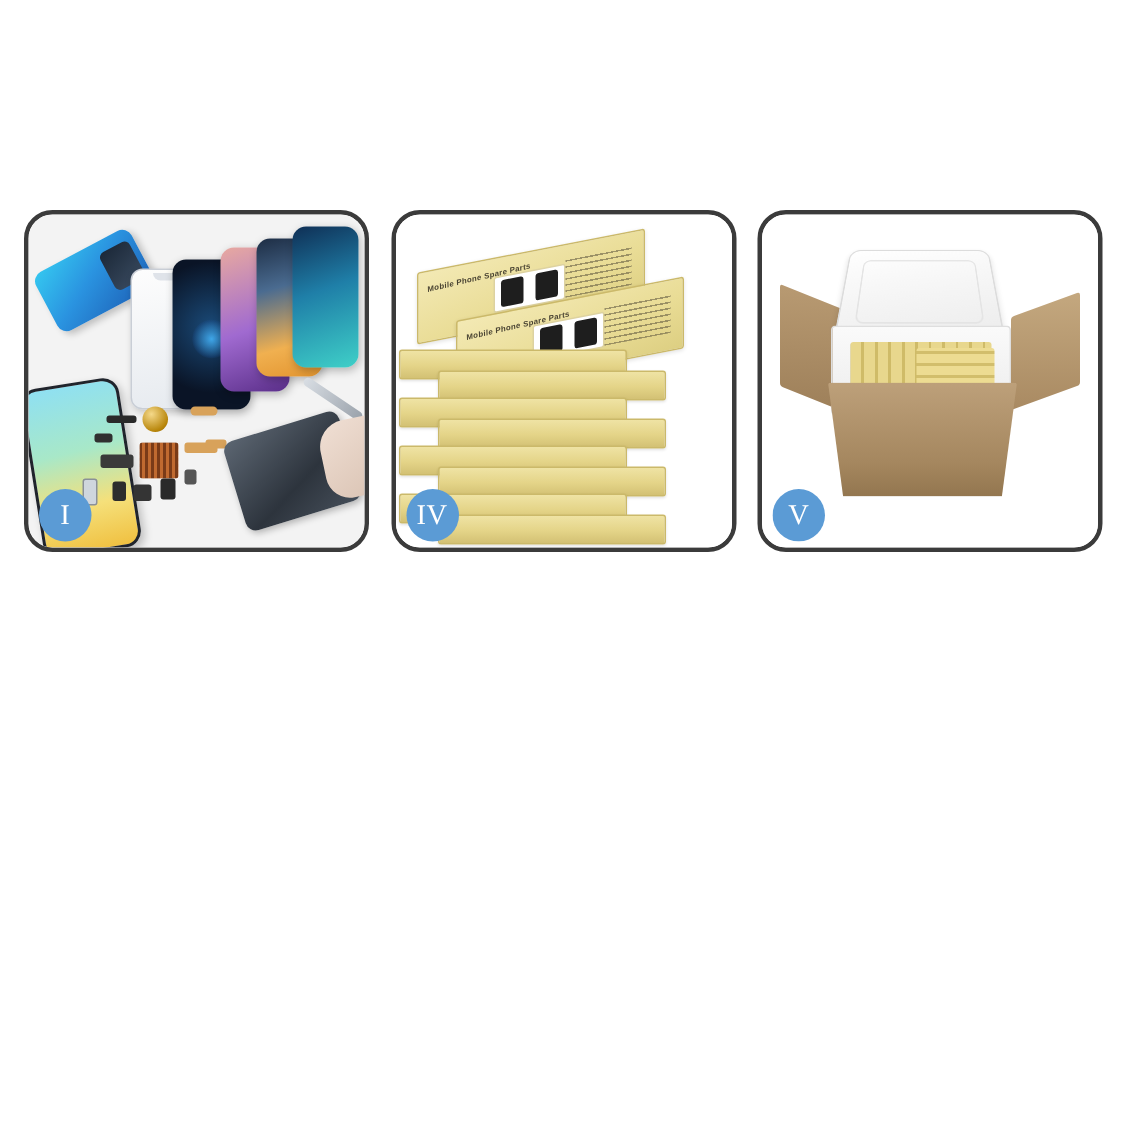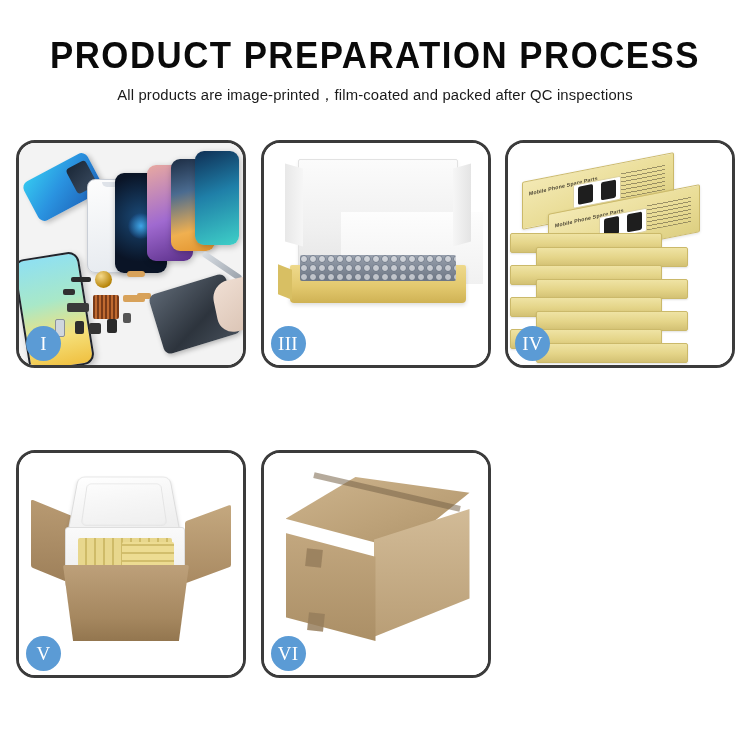--- a/index.html
+++ b/index.html
@@ -359,24 +359,20 @@
   .tape6b{
     position:absolute;left:44px;top:160px;width:16px;height:18px;
     background:rgba(150,126,92,.85);transform:rotate(6deg);
   }
 </style>
 </head>
 <body>
 
 <div class="page">
 
-  <div class="header">
-    <div class="title">PRODUCT PREPARATION PROCESS</div>
-    <div class="subtitle">All products are image-printed，film-coated and packed after QC inspections</div>
-  </div>
 
   <div class="grid">
 
     <div class="panel">
       <div class="photo p1">
         <div class="ph ph-blue"></div>
         <div class="ph ph-glass"></div>
         <div class="ph ph-dark"></div>
         <div class="ph ph-purple"></div>
         <div class="ph ph-gold"></div>
@@ -396,31 +392,20 @@
         <div class="flex f10"></div>
         <div class="flex f11"></div>
         <div class="ph ph-chassis"></div>
         <div class="screwdriver"></div>
         <div class="hand"></div>
       </div>
       <div class="badge">I</div>
     </div>
 
 
-    <div class="panel">
-      <div class="photo p3">
-        <div class="lid3">
-          <div class="foam3"></div>
-        </div>
-        <div class="tray3">
-          <div class="bubble3"></div>
-        </div>
-      </div>
-      <div class="badge">III</div>
-    </div>
 
     <div class="panel">
       <div class="photo p4">
         <div class="stack">
           <div class="lidtop" style="left:14px;top:6px;">
             <div class="lbl">Mobile Phone Spare Parts</div>
             <div class="win" style="left:50px;"></div>
             <div class="speclines"></div>
           </div>
           <div class="lidtop" style="left:40px;top:38px;">
@@ -448,26 +433,15 @@
         <div class="foamlid"></div>
         <div class="foambox">
           <div class="ytrays"></div>
           <div class="ytrays2"></div>
         </div>
         <div class="carton5"></div>
       </div>
       <div class="badge">V</div>
     </div>
 
-    <div class="panel">
-      <div class="photo p6">
-        <div class="box6top"></div>
-        <div class="seam6"></div>
-        <div class="box6side"></div>
-        <div class="box6front"></div>
-        <div class="tape6a"></div>
-        <div class="tape6b"></div>
-      </div>
-      <div class="badge">VI</div>
-    </div>
 
   </div>
 </div>
 
 </body></html>

